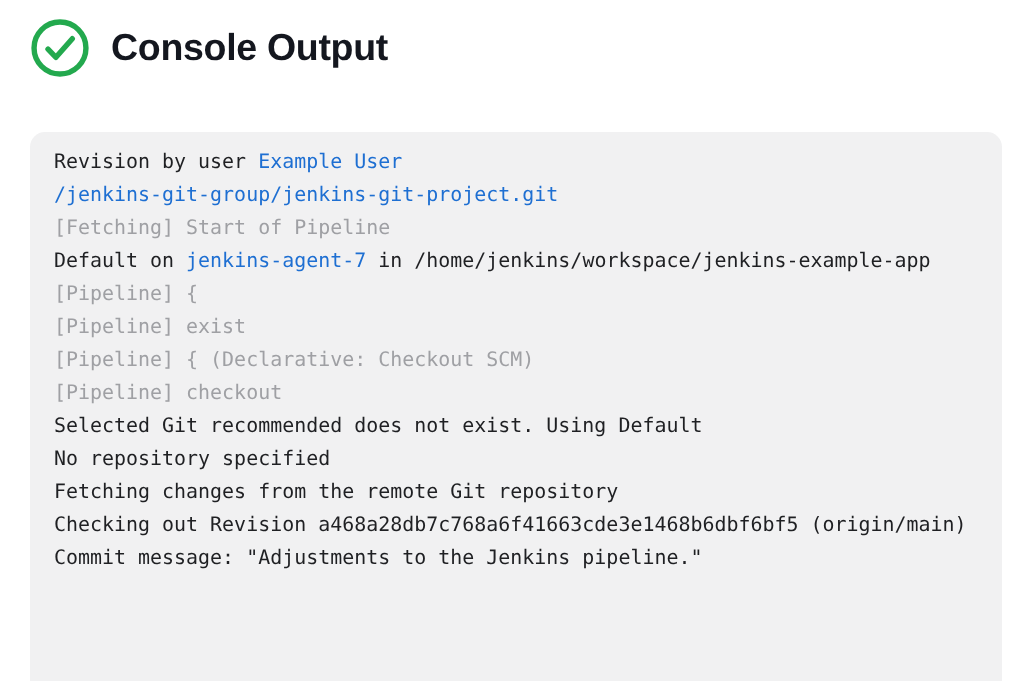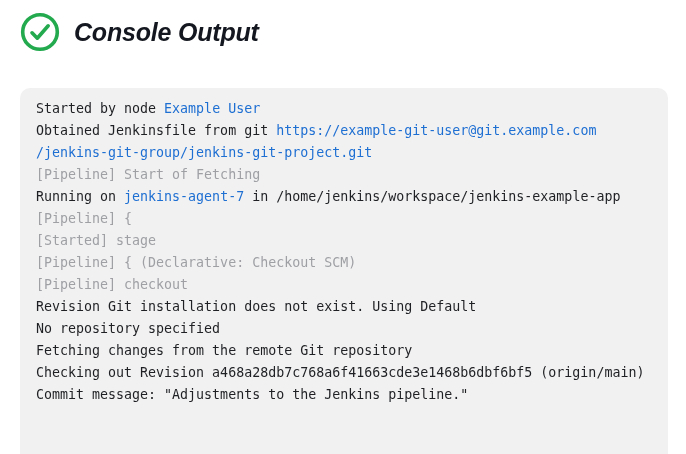--- a/index.html
+++ b/index.html
@@ -9,21 +9,21 @@
     --text:#1F2023;
     --console-bg:#F1F1F2;
     --title:#14171F;
   }
   *{margin:0;padding:0;box-sizing:border-box;}
   html,body{width:686px;height:454px;overflow:hidden;background:#ffffff;
     font-family:"Liberation Sans",sans-serif;}
   .header{display:flex;align-items:center;padding:12px 0 0 20px;}
   .status-icon{width:40px;height:40px;flex:0 0 auto;}
   .page-title{margin-left:14px;font-size:25px;font-weight:bold;color:var(--title);
-    letter-spacing:-0.2px;font-style:italic;}
+    letter-spacing:-0.2px;}
   .console{margin:36px 18px 0 20px;width:648px;height:400px;
     background:var(--console-bg);border-radius:10px;padding:10px 16px;
     font-family:"DejaVu Sans Mono","Liberation Mono",monospace;
     font-size:13.3px;line-height:22px;color:var(--text);}
   .console .line{white-space:pre;}
   .console .plain{color:var(--text);}
   .console .muted{color:var(--muted);}
   .console .link{color:var(--link);cursor:pointer;text-align:right;}
 </style>
 </head>
@@ -31,27 +31,26 @@
 
 <div class="header">
   <svg class="status-icon" viewBox="0 0 40 40" xmlns="http://www.w3.org/2000/svg">
     <circle cx="20" cy="20" r="17.3" fill="#ffffff" stroke="#23A94E" stroke-width="3.6"></circle>
     <path d="M12 20.8 L17.3 26.2 L28.2 13.8" fill="none" stroke="#23A94E" stroke-width="3.6" stroke-linecap="round" stroke-linejoin="round"></path>
   </svg>
   <h1 class="page-title">Console Output</h1>
 </div>
 
 <div class="console">
-    <div class="line"><span class="plain">Started by node </span><span class="link">Example User</span></div>
-    <div class="line"><span class="plain">Obtained Jenkinsfile from git </span><span class="link">https://example-git-user@git.example.com</span></div>
+    <div class="line"><span class="plain">Revision by user </span><span class="link">Example User</span></div>
     <div class="line"><span class="link">/jenkins-git-group/jenkins-git-project.git</span></div>
-    <div class="line"><span class="muted">[Pipeline] Start of Fetching</span></div>
-    <div class="line"><span class="plain">Running on </span><span class="link">jenkins-agent-7</span><span class="plain"> in /home/jenkins/workspace/jenkins-example-app</span></div>
+    <div class="line"><span class="muted">[Fetching] Start of Pipeline</span></div>
+    <div class="line"><span class="plain">Default on </span><span class="link">jenkins-agent-7</span><span class="plain"> in /home/jenkins/workspace/jenkins-example-app</span></div>
     <div class="line"><span class="muted">[Pipeline] {</span></div>
-    <div class="line"><span class="muted">[Started] stage</span></div>
+    <div class="line"><span class="muted">[Pipeline] exist</span></div>
     <div class="line"><span class="muted">[Pipeline] { (Declarative: Checkout SCM)</span></div>
     <div class="line"><span class="muted">[Pipeline] checkout</span></div>
-    <div class="line"><span class="plain">Revision Git installation does not exist. Using Default</span></div>
+    <div class="line"><span class="plain">Selected Git recommended does not exist. Using Default</span></div>
     <div class="line"><span class="plain">No repository specified</span></div>
     <div class="line"><span class="plain">Fetching changes from the remote Git repository</span></div>
     <div class="line"><span class="plain">Checking out Revision a468a28db7c768a6f41663cde3e1468b6dbf6bf5 (origin/main)</span></div>
     <div class="line"><span class="plain">Commit message: "Adjustments to the Jenkins pipeline."</span></div>
   </div>
 
 </body></html>

